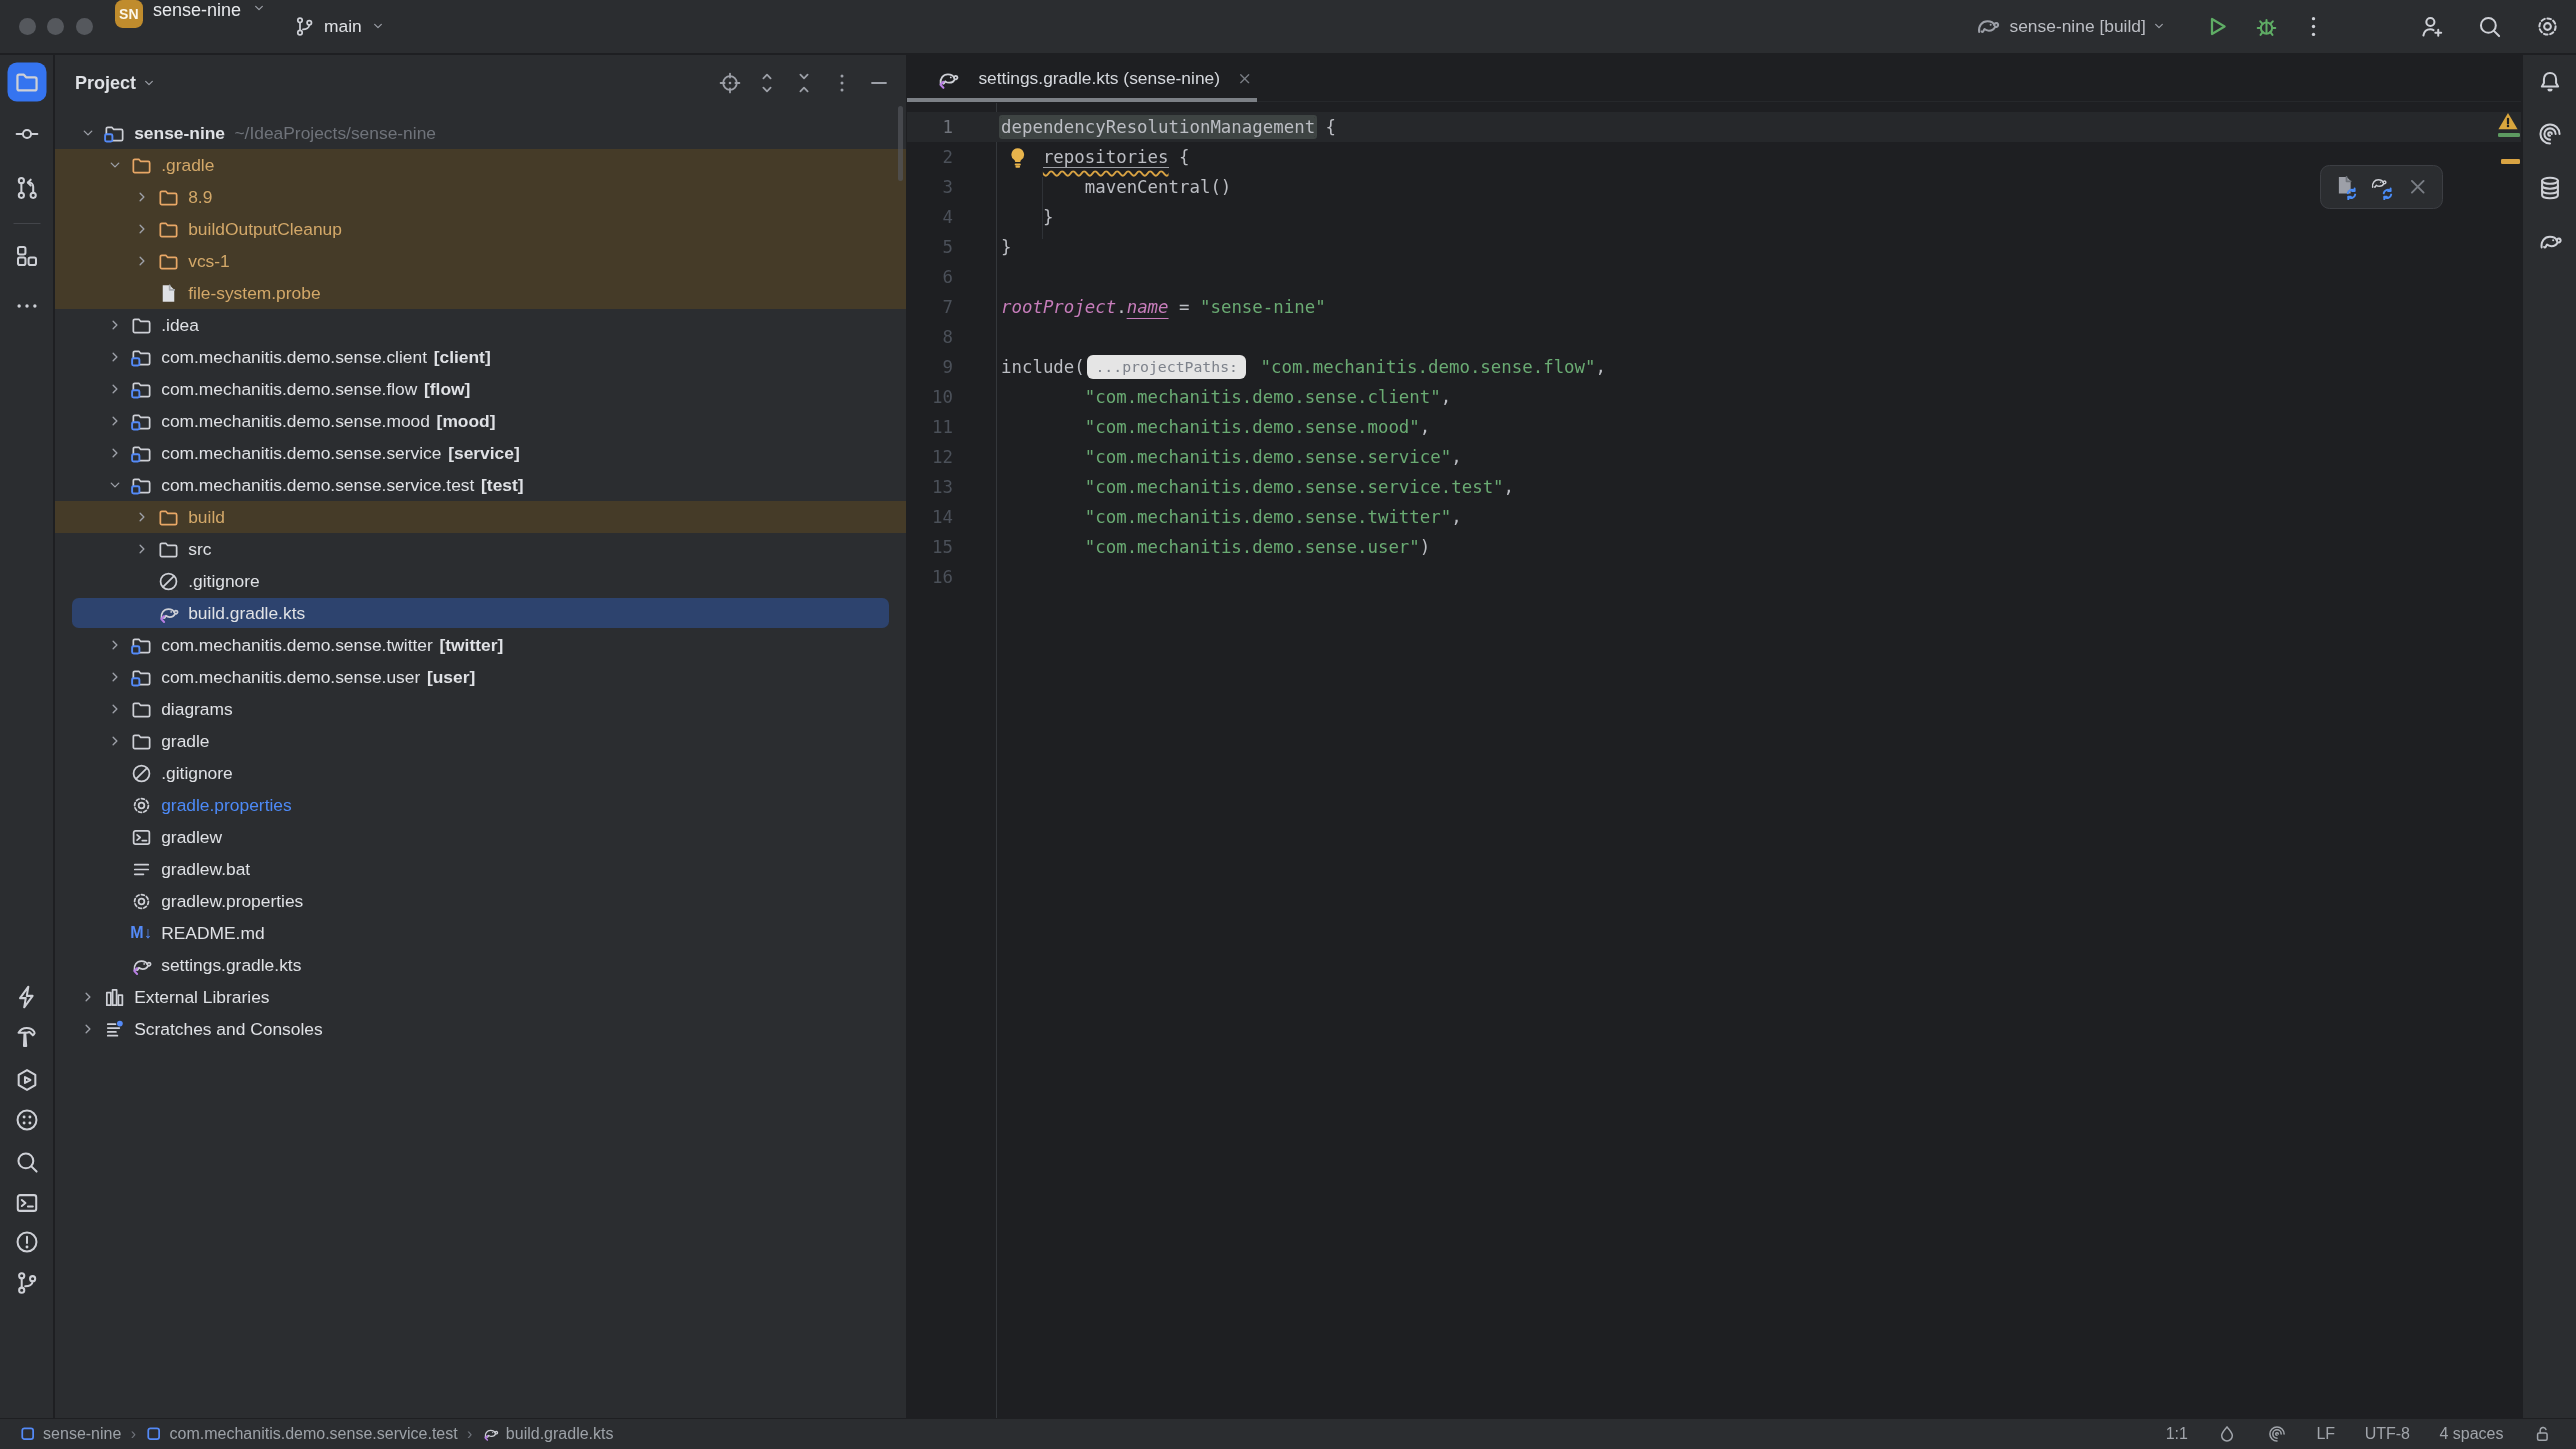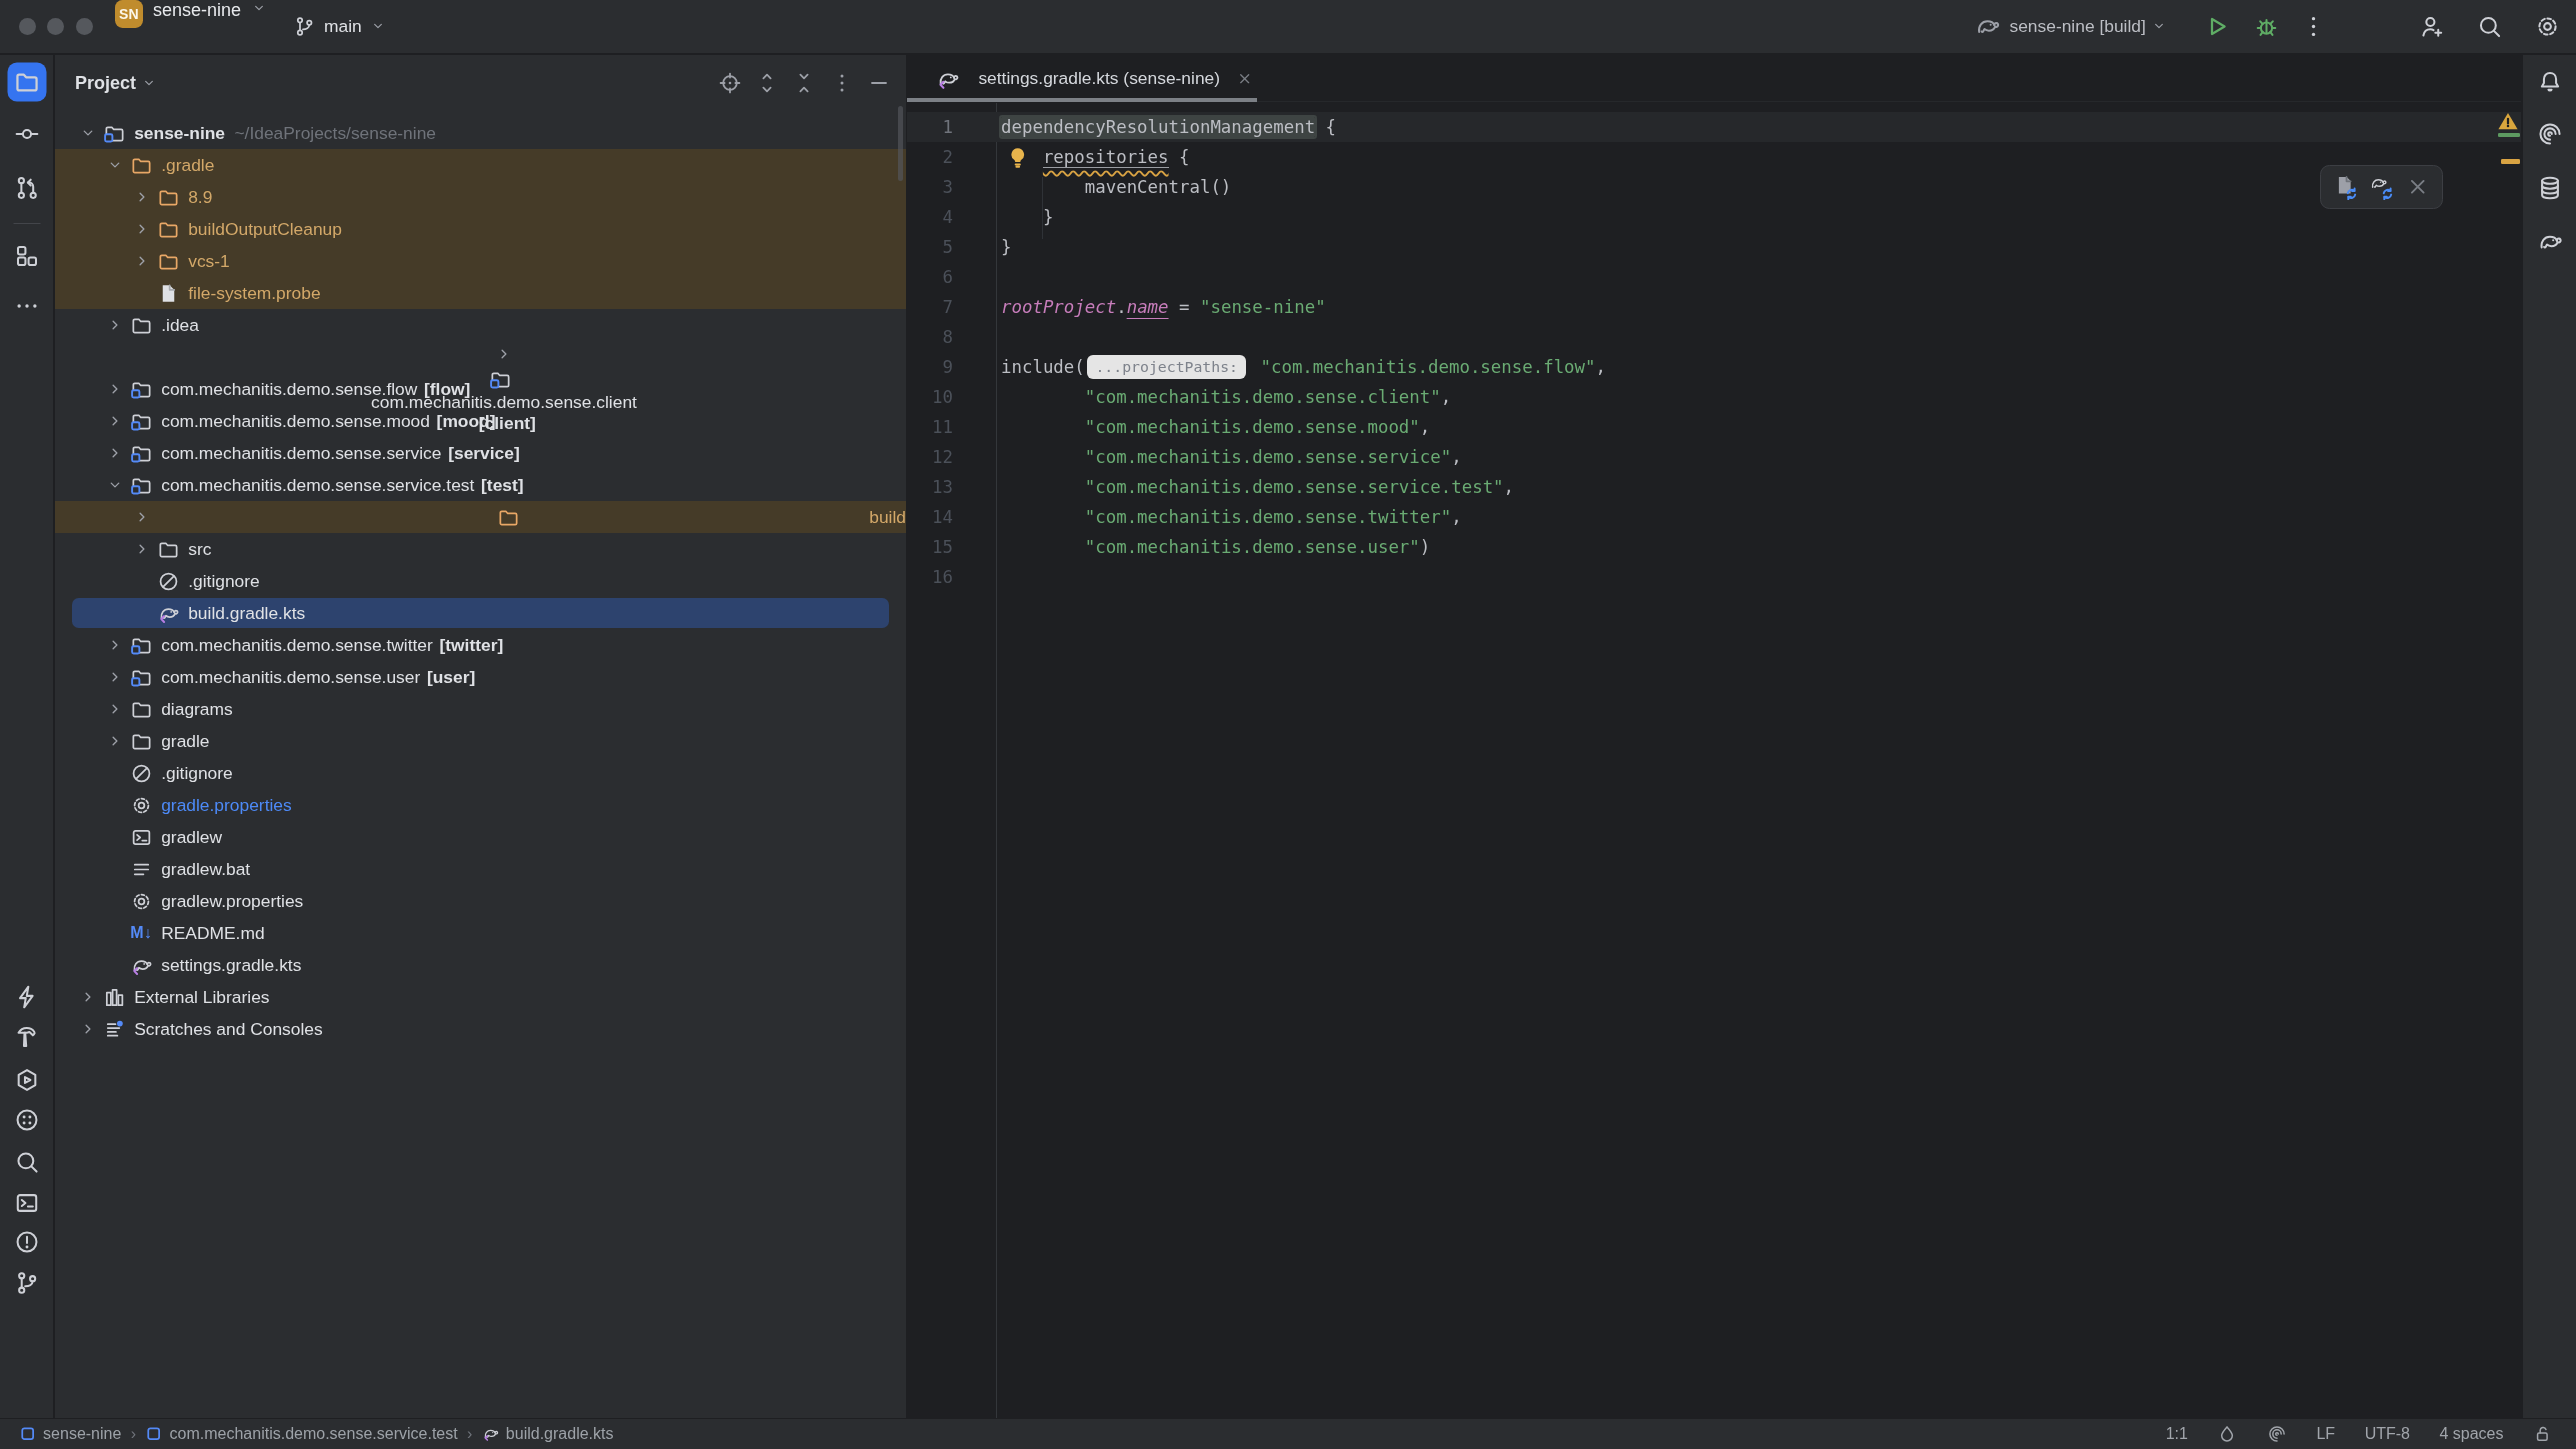--- a/index.html
+++ b/index.html
@@ -434,21 +434,21 @@
             <path d="M9.5 7l5 5-5 5"></path>
           </svg>
         </span>
         <span class="ticon icon">
           <svg viewBox="0 0 24 24" fill="none" stroke="currentColor" stroke-width="1.8" stroke-linecap="round" stroke-linejoin="round">
             <path d="M3.5 7c0-.8.7-1.5 1.5-1.5h4.2l2 2.3H19c.8 0 1.5.7 1.5 1.5v8.7c0 .8-.7 1.5-1.5 1.5H5c-.8 0-1.5-.7-1.5-1.5z"></path>
           </svg>
         </span>
         <span class="tlabel">.idea</span>
       </div>
-      <div class="tree-row" style="padding-left: 47px; flex-direction: column;">
+      <div class="tree-row" style="padding-left: 47px;">
         <span class="chev">
           <svg viewBox="0 0 24 24" fill="none" stroke="currentColor" stroke-width="1.8" stroke-linecap="round" stroke-linejoin="round">
             <path d="M9.5 7l5 5-5 5"></path>
           </svg>
         </span>
         <span class="ticon icon">
           <svg viewBox="0 0 24 24" fill="none" stroke="currentColor" stroke-width="1.8" stroke-linecap="round" stroke-linejoin="round">
             <path d="M3.5 7c0-.8.7-1.5 1.5-1.5h4.2l2 2.3H19c.8 0 1.5.7 1.5 1.5v8.7c0 .8-.7 1.5-1.5 1.5H5c-.8 0-1.5-.7-1.5-1.5z"></path>
             <rect x="2.2" y="12.8" width="7.6" height="7.6" rx="1.6" fill="#2b2d30" stroke="#548af7" stroke-width="2"></rect>
           </svg>
@@ -509,21 +509,21 @@
         </span>
         <span class="ticon icon">
           <svg viewBox="0 0 24 24" fill="none" stroke="currentColor" stroke-width="1.8" stroke-linecap="round" stroke-linejoin="round">
             <path d="M3.5 7c0-.8.7-1.5 1.5-1.5h4.2l2 2.3H19c.8 0 1.5.7 1.5 1.5v8.7c0 .8-.7 1.5-1.5 1.5H5c-.8 0-1.5-.7-1.5-1.5z"></path>
             <rect x="2.2" y="12.8" width="7.6" height="7.6" rx="1.6" fill="#2b2d30" stroke="#548af7" stroke-width="2"></rect>
           </svg>
         </span>
         <span class="tlabel">com.mechanitis.demo.sense.service.test</span>
         <span class="ttag">[test]</span>
       </div>
-      <div class="tree-row hl-excluded" style="padding-left: 74px; justify-content: space-between;">
+      <div class="tree-row hl-excluded" style="padding-left: 74px;">
         <span class="chev">
           <svg viewBox="0 0 24 24" fill="none" stroke="currentColor" stroke-width="1.8" stroke-linecap="round" stroke-linejoin="round">
             <path d="M9.5 7l5 5-5 5"></path>
           </svg>
         </span>
         <span class="ticon icon">
           <svg viewBox="0 0 24 24" fill="none" stroke="currentColor" stroke-width="1.8" stroke-linecap="round" stroke-linejoin="round">
             <path d="M3.5 7c0-.8.7-1.5 1.5-1.5h4.2l2 2.3H19c.8 0 1.5.7 1.5 1.5v8.7c0 .8-.7 1.5-1.5 1.5H5c-.8 0-1.5-.7-1.5-1.5z"></path>
           </svg>
         </span>

